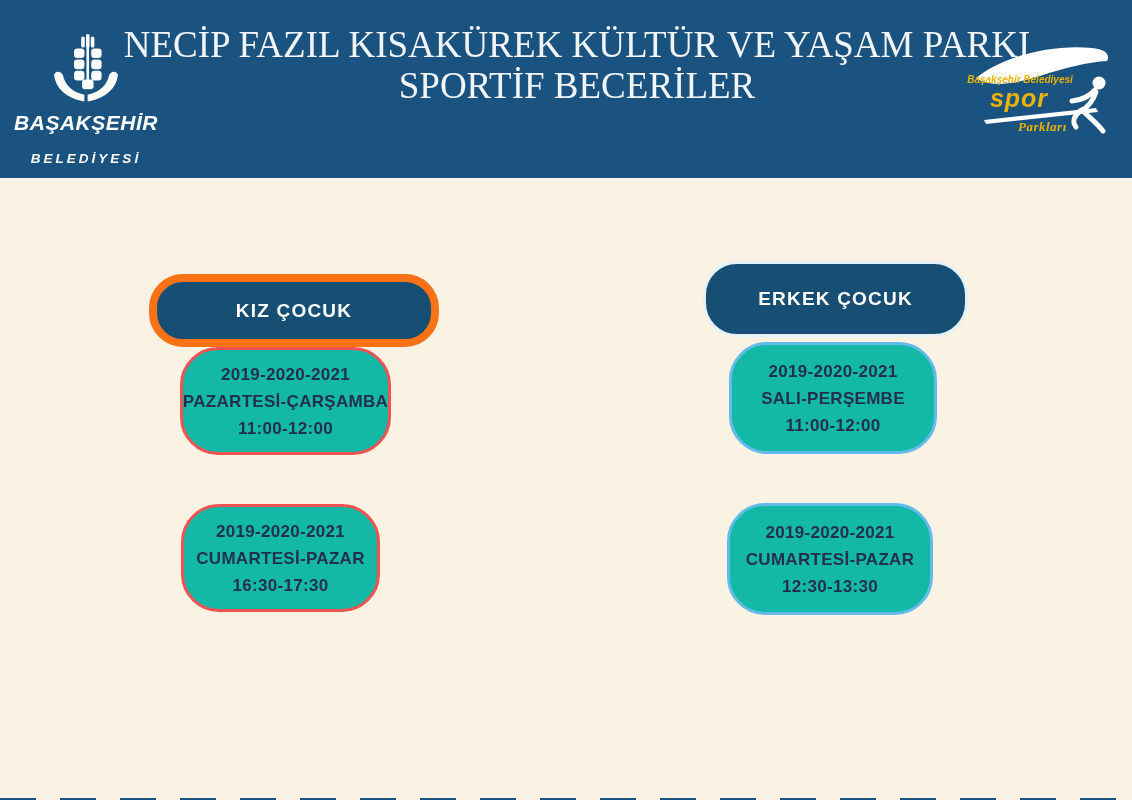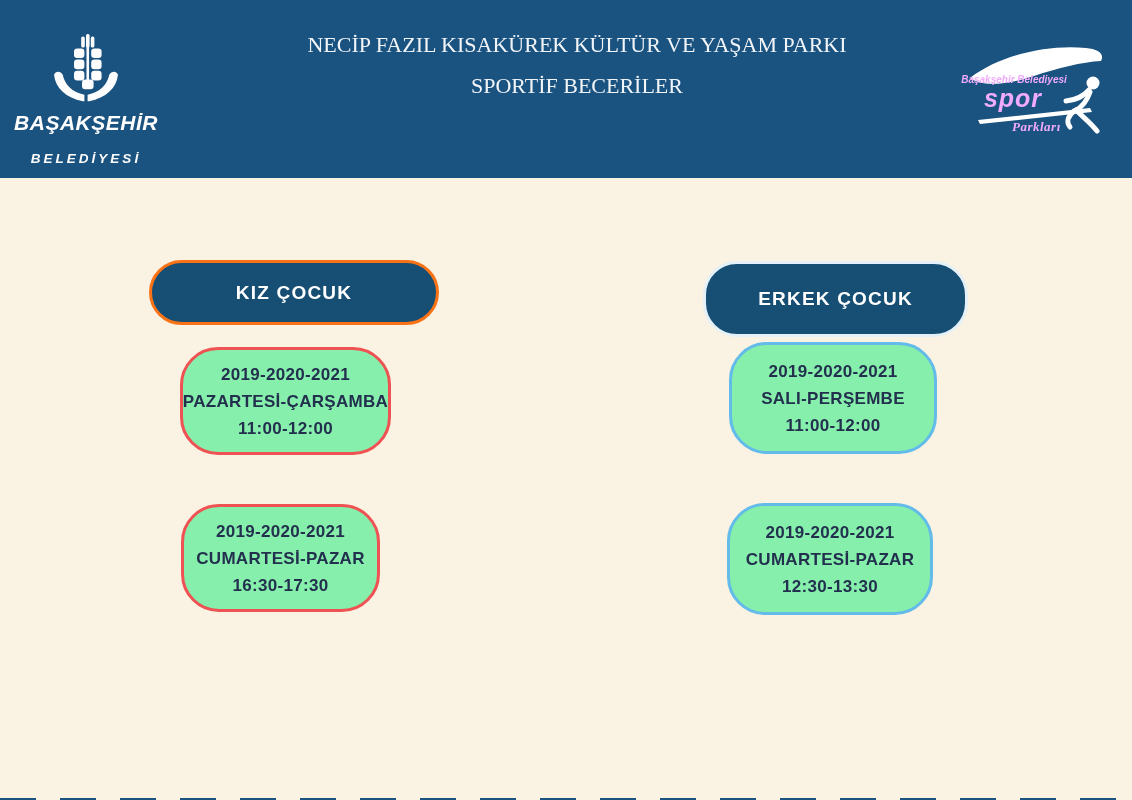--- a/index.html
+++ b/index.html
@@ -27,29 +27,29 @@
   .logo-left svg{display:block;margin:0 auto;width:80px;height:76px;}
   .ll1{font-size:21px;font-weight:bold;letter-spacing:.5px;margin-top:3px;white-space:nowrap;}
   .ll2{font-size:13.5px;font-weight:bold;letter-spacing:3px;margin-top:16px;white-space:nowrap;}
 
   
   .title{
     position:absolute;left:0;top:24px;width:1110px;
     text-align:center;
     color:#F2F5F8;
     font-family:"Liberation Serif","DejaVu Serif",serif;
-    font-size:22px;line-height:41px;
+    font-size:37px;line-height:41px;
     white-space:nowrap;
     padding-left:44px;
   }
 
   
   .logo-right{
-    position:absolute;right:20px;top:42px;width:158px;height:96px;
-    color:#f0abfc;
+    position:absolute;right:14px;top:42px;width:158px;height:96px;
+    color:#eab308;
   }
   .logo-right .sp-art{position:absolute;left:0;top:0;width:158px;height:96px;}
   .sp-script{
     position:absolute;top:32px;left:0;width:120px;text-align:center;
     font-style:italic;font-weight:bold;font-size:10px;white-space:nowrap;
   }
   .sp-spor{
     position:absolute;top:37px;left:-4px;width:126px;text-align:center;
     font-style:italic;font-weight:bold;font-size:25px;line-height:38px;
     letter-spacing:1px;
@@ -60,27 +60,27 @@
   }
 
   
   .pill{
     position:absolute;
     display:flex;align-items:center;justify-content:center;
     background:#174E74;color:#FFFFFF;
     font-weight:bold;font-size:19px;letter-spacing:1.2px;
     border-radius:34px;white-space:nowrap;
   }
-  .pill-kiz{left:149px;top:260px;width:290px;height:65px;border:3px solid #f97316;}
+  .pill-kiz{left:149px;top:274px;width:290px;height:73px;border:8px solid #f97316;}
   .pill-erkek{left:703px;top:261px;width:265px;height:76px;border:3px solid #E5F1F8;}
 
   
   .card{
     position:absolute;
-    background:#86efac;
+    background:#14b8a6;
     border-radius:38px;
     display:flex;flex-direction:column;align-items:center;justify-content:center;
     color:#22304E;font-weight:bold;font-size:17px;letter-spacing:.3px;
     text-align:center;
   }
   .card div{line-height:27px;white-space:nowrap;}
   .card-l{border:3px solid #EF5252;}
   .card-r{border:3px solid #63BBEA;}
   .c-l1{left:180px;top:347px;width:211px;height:108px;}
   .c-l2{left:181px;top:504px;width:199px;height:108px;}

